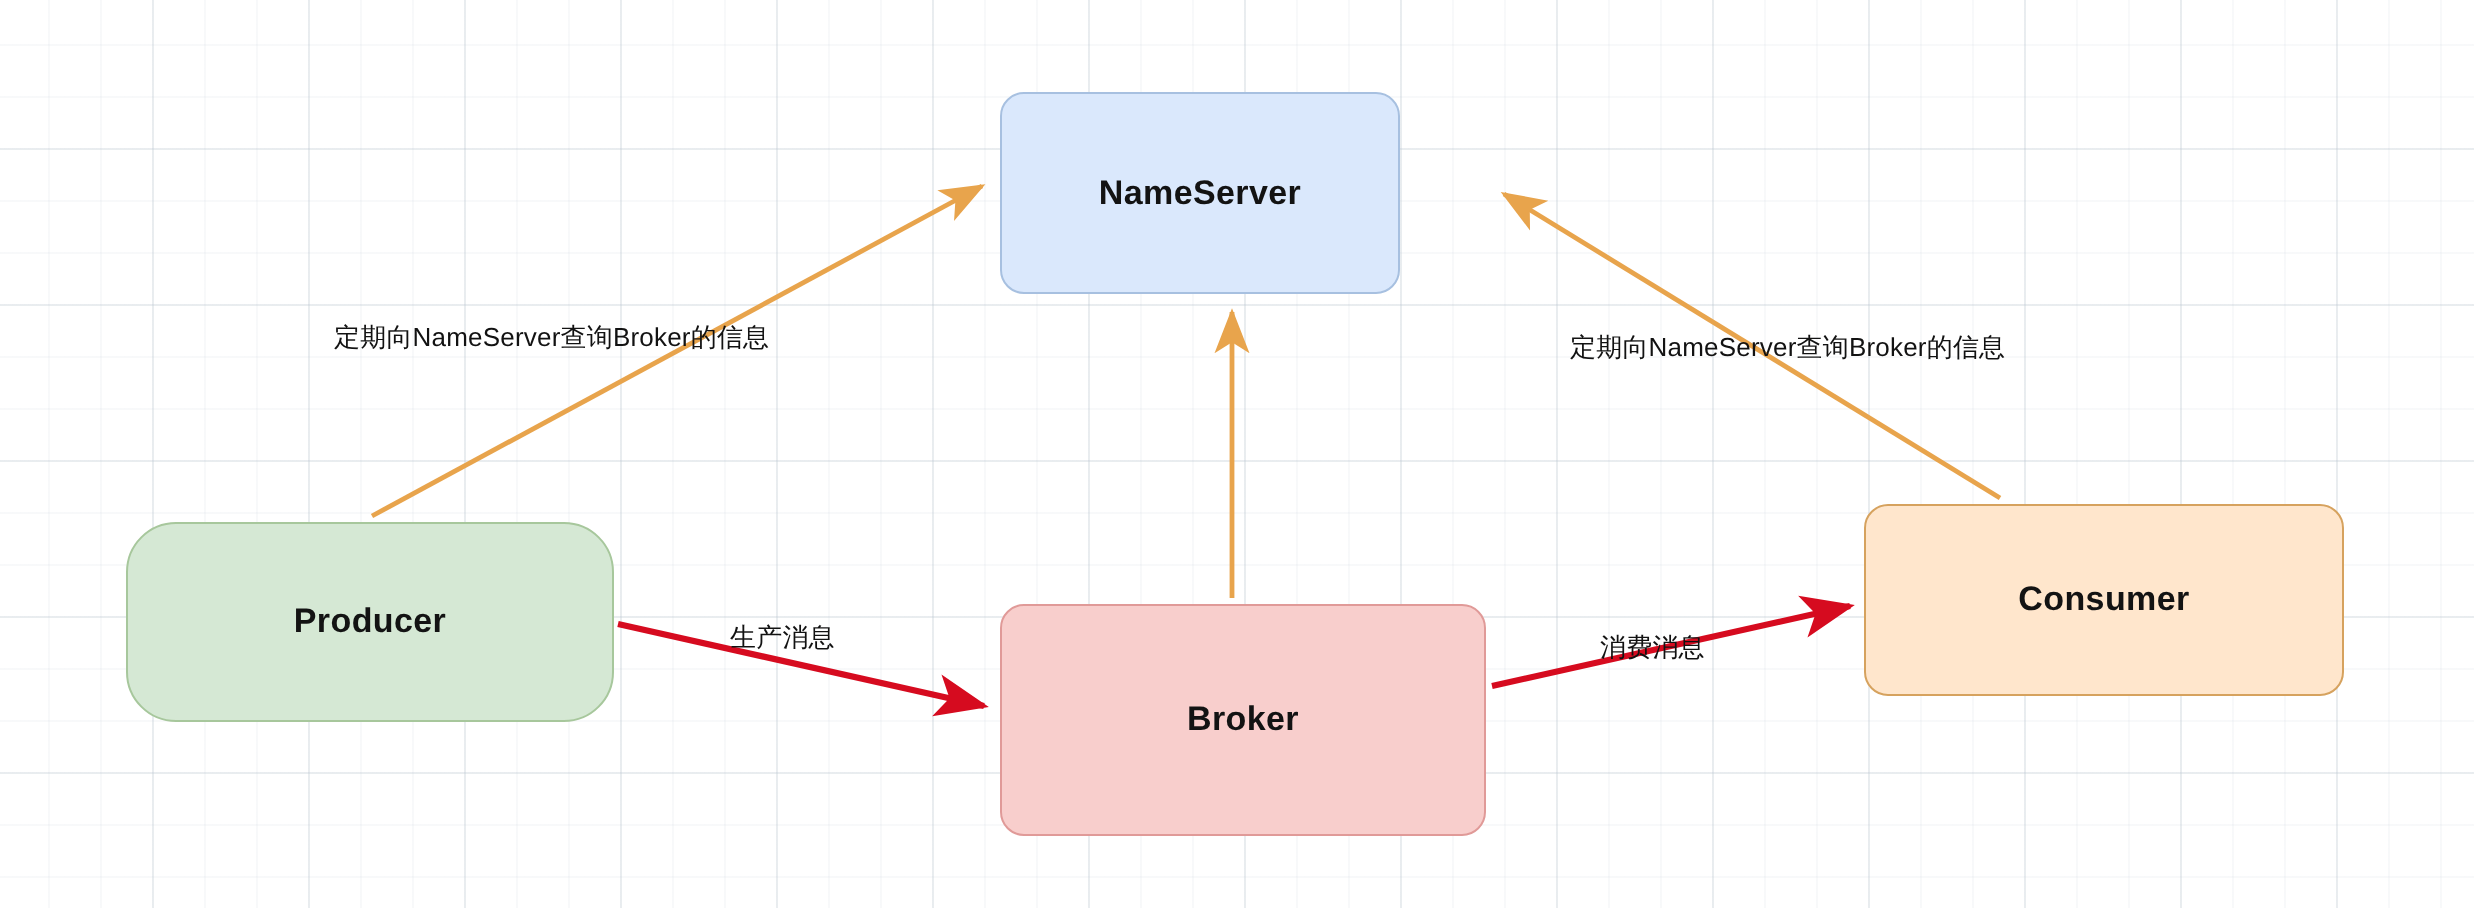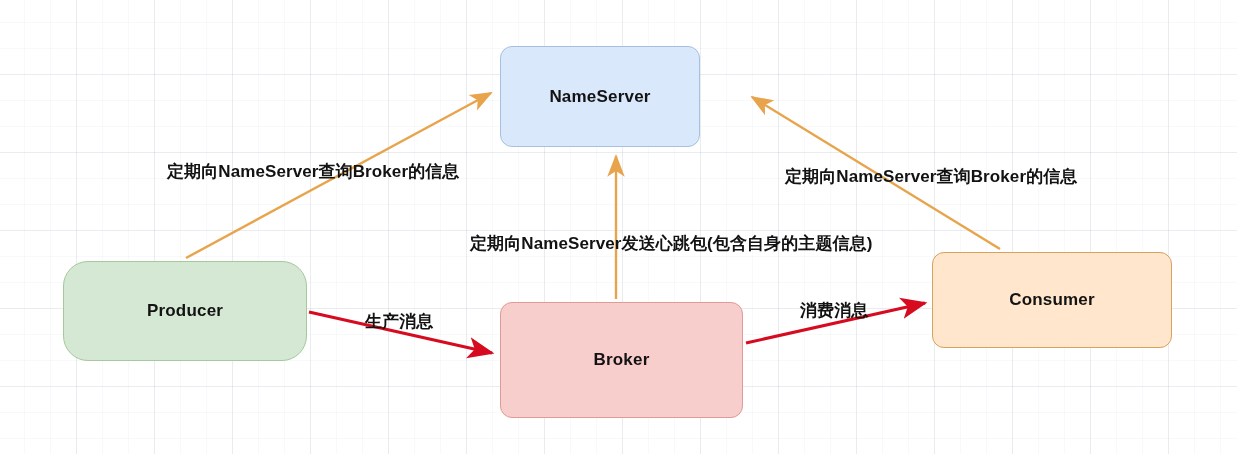--- a/index.html
+++ b/index.html
@@ -63,32 +63,32 @@
   .edge-svg {
     position: absolute;
     left: 0; top: 0;
     width: 1237px;
     height: 454px;
     z-index: 2;
     pointer-events: none;
   }
   .edge-label {
     position: absolute;
-    font-size: 17px;
-    font-weight: bold;
+    font-size: 13px;
+    font-weight: normal;
     color: #121212;
     white-space: nowrap;
     z-index: 4;
     letter-spacing: 0.1px;
   }
   #label-producer-ns { left: 167px; top: 160px; }
   #label-consumer-ns { left: 785px; top: 165px; }
   #label-broker-ns   { left: 470px; top: 232px; }
   #label-produce-msg { left: 365px; top: 310px; }
-  #label-consume-msg { left: 800px; top: 299px; }
+  #label-consume-msg { left: 800px; top: 315px; }
 </style>
 </head>
 <body>
 
 <div id="canvas">
 
   <svg class="edge-svg" viewBox="0 0 1237 454" xmlns="http://www.w3.org/2000/svg">
     <defs>
       <marker id="arrow-orange" markerWidth="10" markerHeight="8" refX="8.6" refY="4" orient="auto" markerUnits="strokeWidth">
         <path d="M0,0.35 L9.4,4 L0,7.65 L2.3,4 Z" fill="#e8a44c"></path>
@@ -122,19 +122,18 @@
   </div>
 
   <div class="node" id="node-consumer">
     <span class="node-label">Consumer</span>
   </div>
 
   <div class="edge-label" id="label-producer-ns">定期向NameServer查询Broker的信息</div>
 
   <div class="edge-label" id="label-consumer-ns">定期向NameServer查询Broker的信息</div>
 
-  <div class="edge-label" id="label-broker-ns">定期向NameServer发送心跳包(包含自身的主题信息)</div>
 
   <div class="edge-label" id="label-produce-msg">生产消息</div>
 
   <div class="edge-label" id="label-consume-msg">消费消息</div>
 
 </div>
 
 </body></html>

